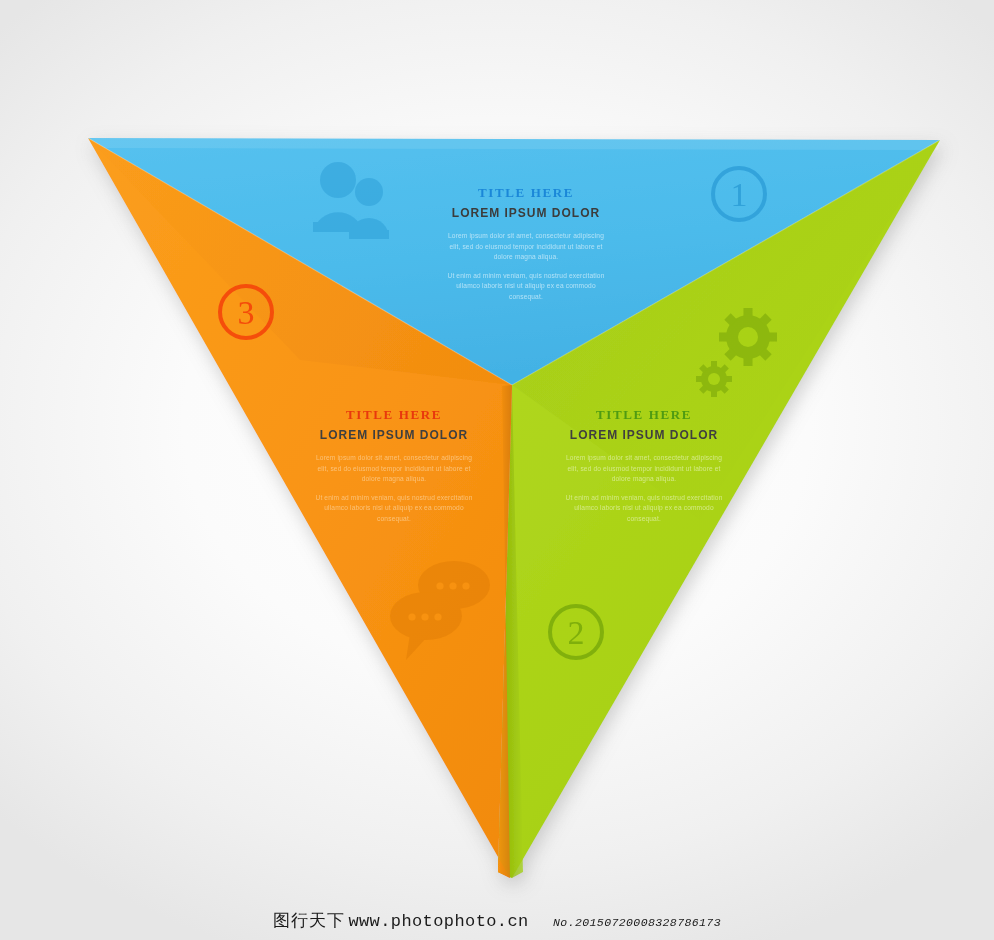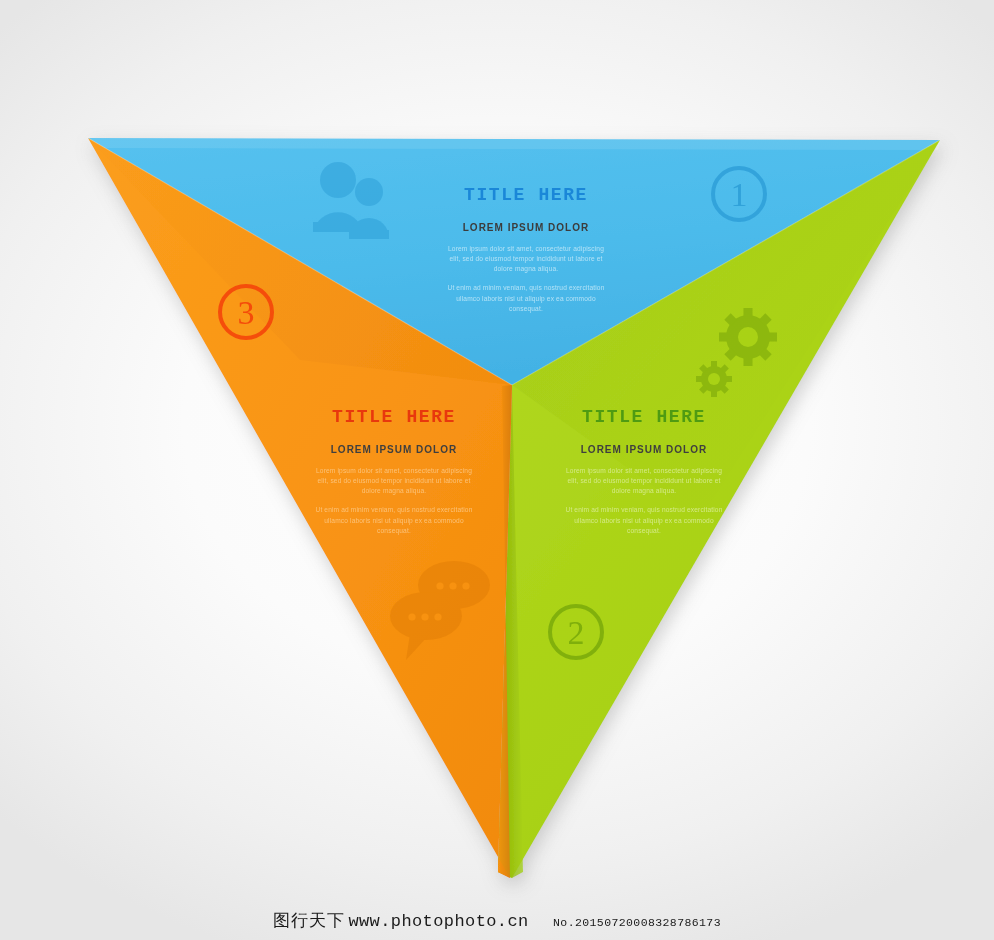--- a/index.html
+++ b/index.html
@@ -33,33 +33,33 @@
   }
 
   
   .panel-text {
     position: absolute;
     text-align: center;
     user-select: none;
   }
 
   .panel-title {
-    font-size: 18px;
+    font-size: 13px;
     font-weight: bold;
     letter-spacing: 1.6px;
-    font-family: Liberation Mono, monospace;
+    font-family: Liberation Serif, serif;
     line-height: 1.1;
   }
 
   .panel-sub {
-    font-size: 10px;
+    font-size: 12px;
     font-weight: bold;
     letter-spacing: 1.0px;
     color: #3f3f3f;
-    margin-top: 16px;
+    margin-top: 7px;
     line-height: 1.1;
   }
 
   .panel-body {
     font-size: 6.6px;
     line-height: 1.55;
     margin-top: 11px;
     letter-spacing: 0.15px;
   }
   .panel-body + .panel-body { margin-top: 9px; }
@@ -88,21 +88,21 @@
     width: 994px;
     text-align: center;
     font-size: 12px;
     color: #1b1b1b;
     white-space: nowrap;
     letter-spacing: 0.4px;
     font-family: "Liberation Serif", serif;
   }
   #footer .cjk { font-size: 17px; letter-spacing: 1px; }
   #footer .url { font-family: "Liberation Mono", monospace; font-size: 17px; }
-  #footer .num { font-family: "Liberation Mono", monospace; font-size: 11.5px; margin-left: 21px; }
+  #footer .num { font-family: "Liberation Mono", monospace; font-size: 11.5px; margin-left: 21px; font-style: italic; }
 </style>
 </head>
 <body>
 
 <div id="stage">
 
   <svg id="triangle-svg" viewBox="0 0 994 940">
     <defs>
 
       <linearGradient id="gBlue" x1="0" y1="0" x2="0.35" y2="1">

